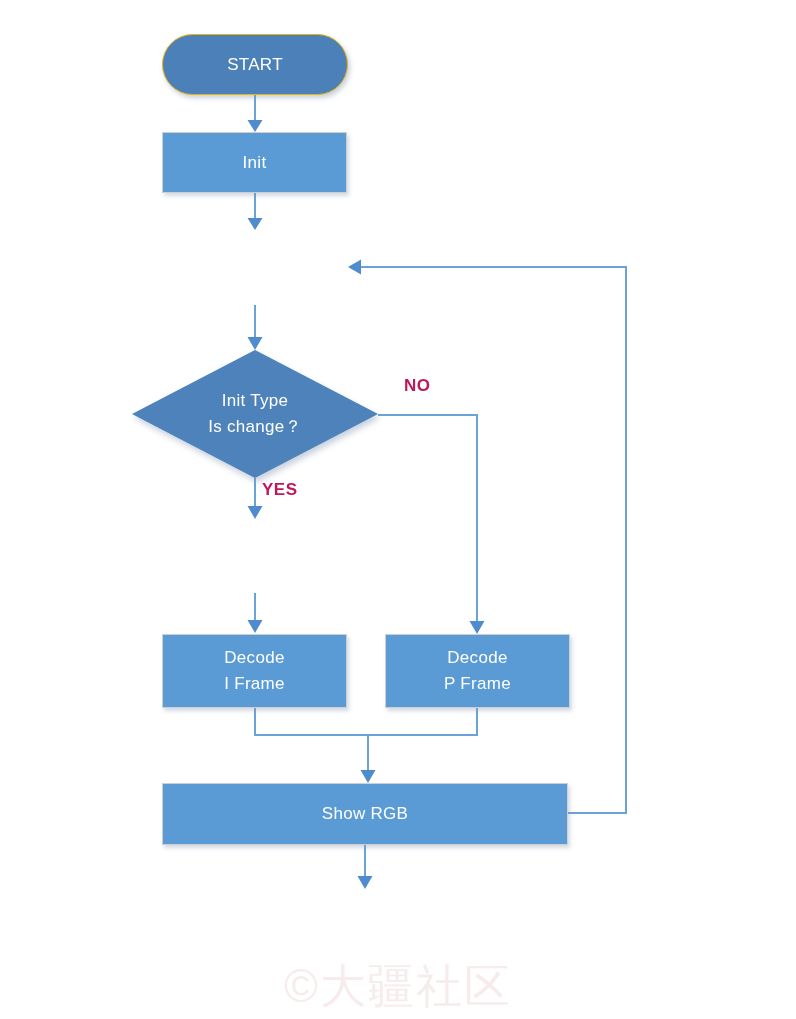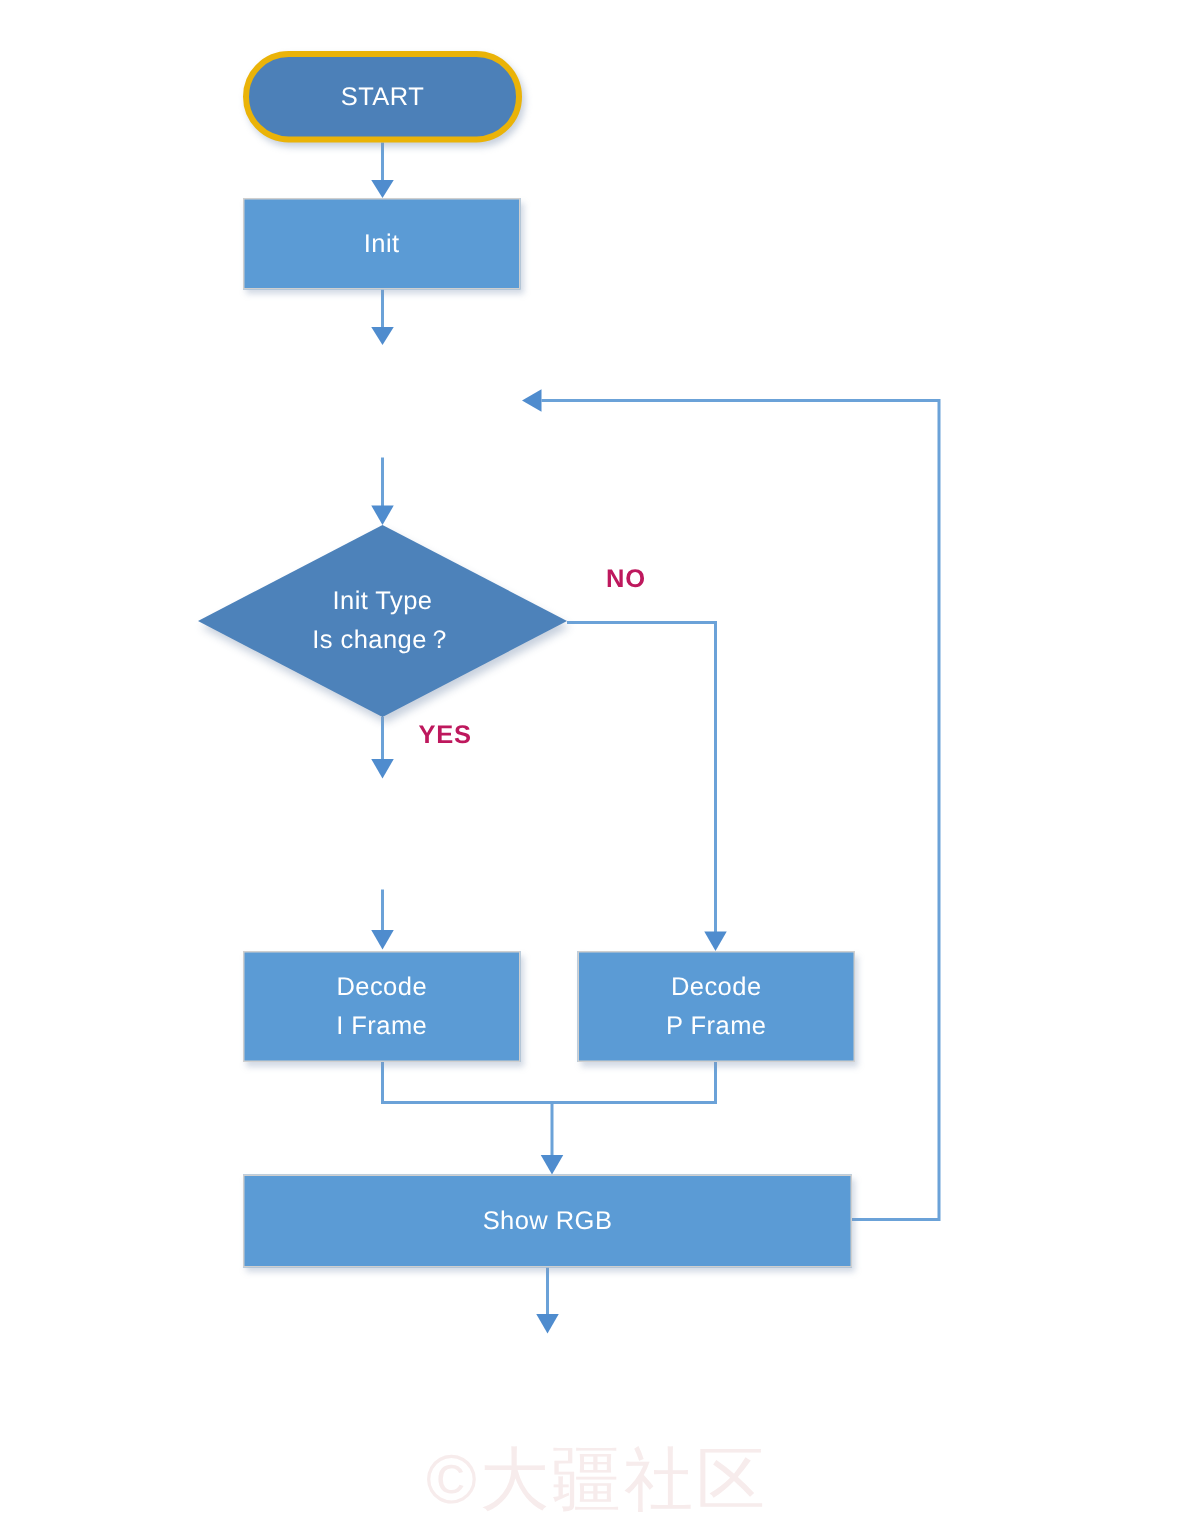--- a/index.html
+++ b/index.html
@@ -30,21 +30,21 @@
     box-sizing: border-box;
     letter-spacing: 0.3px;
   }
   .process {
     background: #5b9bd5;
     border: 1px solid #cfcfcf;
     box-shadow: 2px 3px 4px rgba(130, 150, 180, 0.35);
   }
   .terminator {
     background: #4c80b8;
-    border: 4px solid #eab308;
+    border: 1px solid #eab308;
     border-radius: 31px;
     box-shadow: 2px 3px 5px rgba(130, 150, 180, 0.45);
   }
   .diamond {
     background: #4d82ba;
     clip-path: polygon(50% 0, 100% 50%, 50% 100%, 0 50%);
   }
   .diamond-wrap {
     position: absolute;
     filter: drop-shadow(2px 4px 3px rgba(130, 150, 180, 0.45));
@@ -75,21 +75,21 @@
   
   #node-start    { left: 162px; top: 34px;  width: 186px; height: 61px; }
   #node-init     { left: 162px; top: 132px; width: 185px; height: 61px; }
   #node-get-h264 { left: 162px; top: 231px; width: 185px; height: 74px; }
   #node-frame-type-wrap { left: 132px; top: 350px; width: 246px; height: 128px; }
   #node-get-idr  { left: 162px; top: 519px; width: 185px; height: 74px; }
   #node-decode-i { left: 162px; top: 634px; width: 185px; height: 74px; }
   #node-decode-p { left: 385px; top: 634px; width: 185px; height: 74px; }
   #node-show-rgb { left: 162px; top: 783px; width: 406px; height: 62px; }
   #node-end      { left: 273px; top: 889px; width: 185px; height: 62px; }
-  #label-yes { left: 279px; top: 480px; }
+  #label-yes { left: 262px; top: 480px; }
   #label-no  { left: 404px; top: 376px; }
   .line { stroke: #6ba2d8; stroke-width: 2; fill: none; }
   .head { fill: #4f8cce; stroke: none; }
 </style>
 </head>
 <body>
 
 <div class="canvas">
 
   <svg class="connector-layer" width="796" height="1019" viewBox="0 0 796 1019" xmlns="http://www.w3.org/2000/svg">

